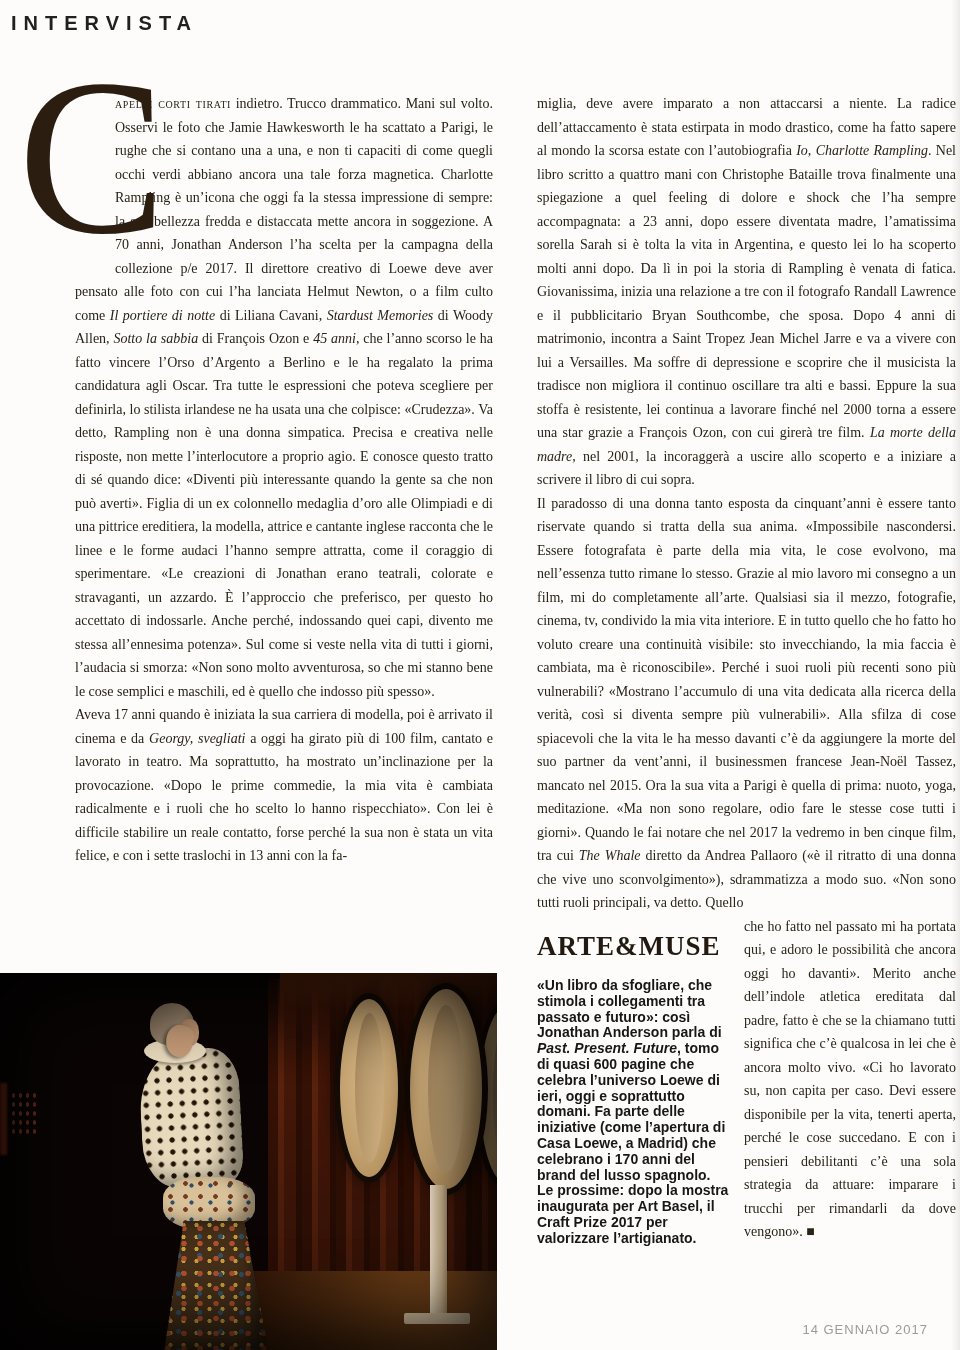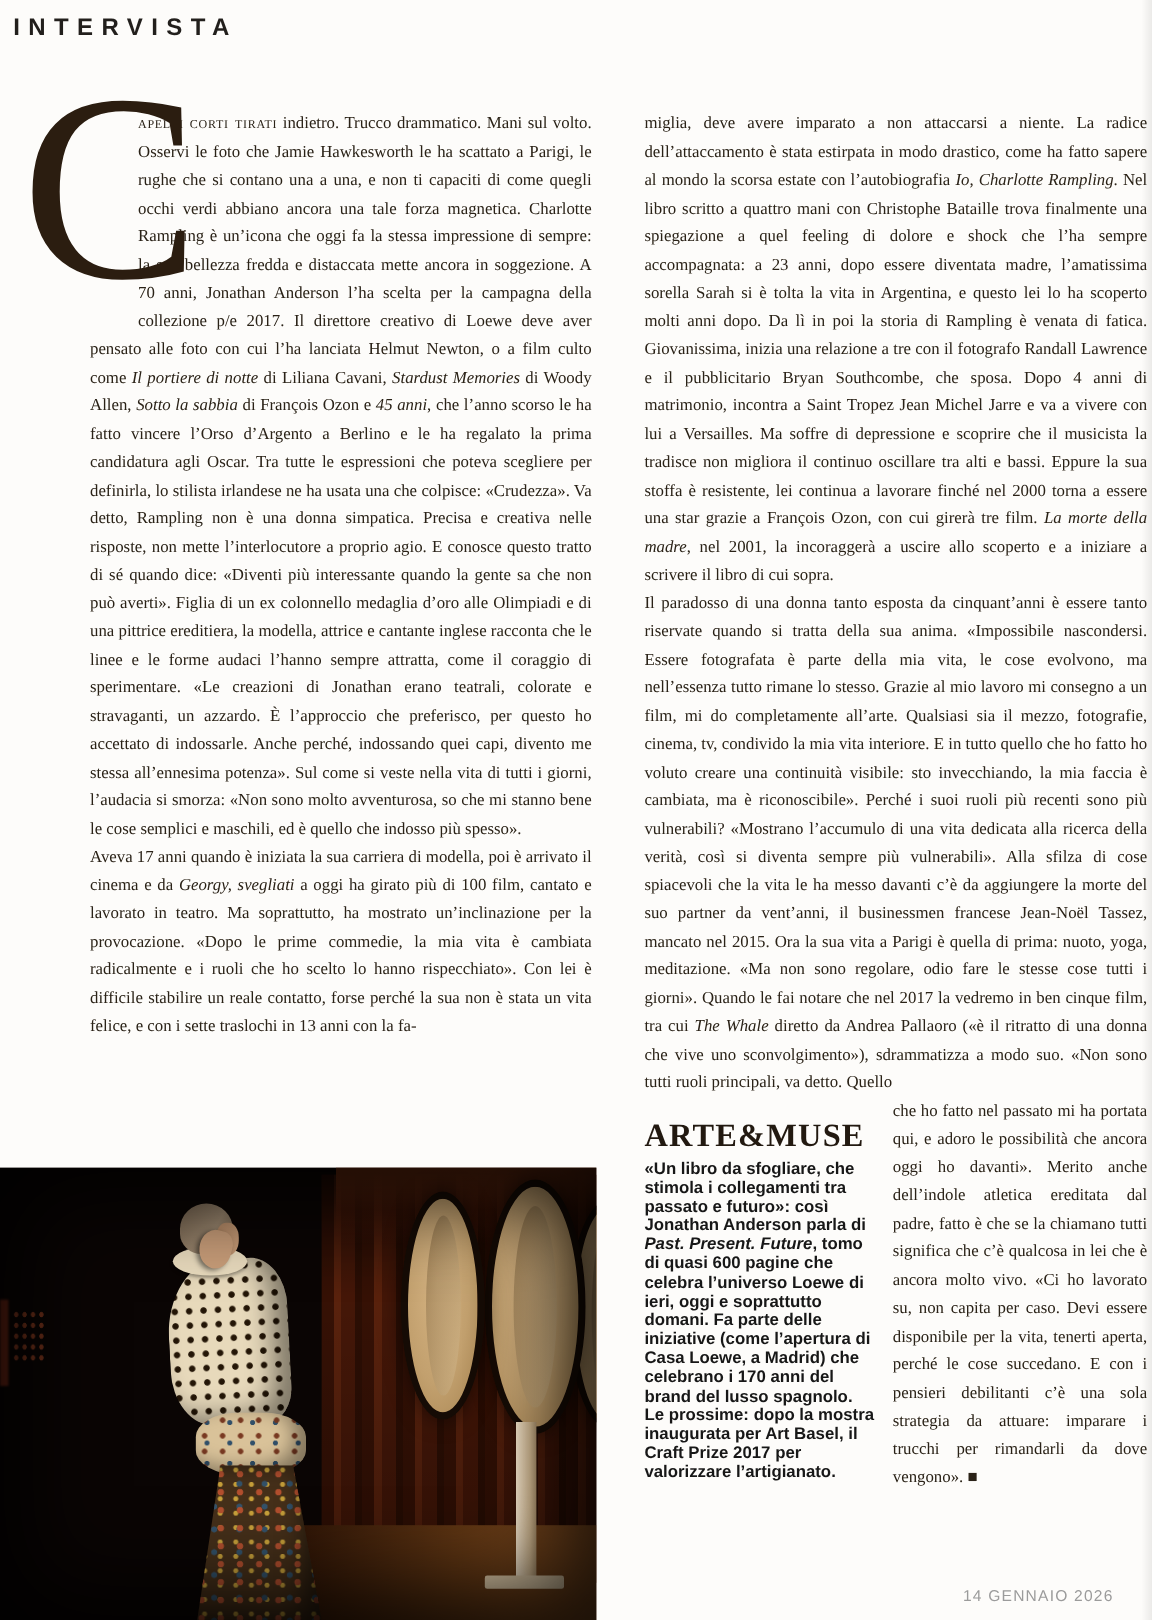--- a/index.html
+++ b/index.html
@@ -28,21 +28,21 @@
   .dropcap-box .glyph{
     position:absolute;left:0;top:-46px;
     font-size:222px;line-height:1;font-weight:400;color:#2b1d10;
   }
   
   .artemuse{
     float:left;width:193px;margin:0 14px 0 0;padding-top:20px;
     min-height:400px;box-sizing:border-box;text-align:left;
   }
   .artemuse h2{
-    margin:0 0 8px 0;
+    margin:0 0 20px 0;
     font-family:"Liberation Serif","DejaVu Serif",serif;
     font-size:27px;font-weight:bold;letter-spacing:1px;color:#221910;
   }
   .artemuse p{
     margin:0;font-family:"Liberation Sans","DejaVu Sans",sans-serif;
     font-size:14px;line-height:15.8px;font-weight:bold;color:#171717;
     text-align:left;
   }
   
   .photo{position:absolute;left:0;top:973px;width:497px;height:377px;background:#0a0504;overflow:hidden;}
@@ -162,15 +162,15 @@
     <div class="ph-jacket"></div>
     <div class="ph-collar"></div>
     <div class="ph-hair"></div>
     <div class="ph-face"></div>
     <div class="ph-hand"></div>
     <div class="ph-ruffle"></div>
     <div class="ph-skirt"></div>
     <div class="vignette"></div>
   </div>
 
-  <div class="folio">14 GENNAIO 2026</div>
+  <div class="folio">14 GENNAIO 2017</div>
   <div class="page-edge"></div>
 </div>
 
 </body></html>

